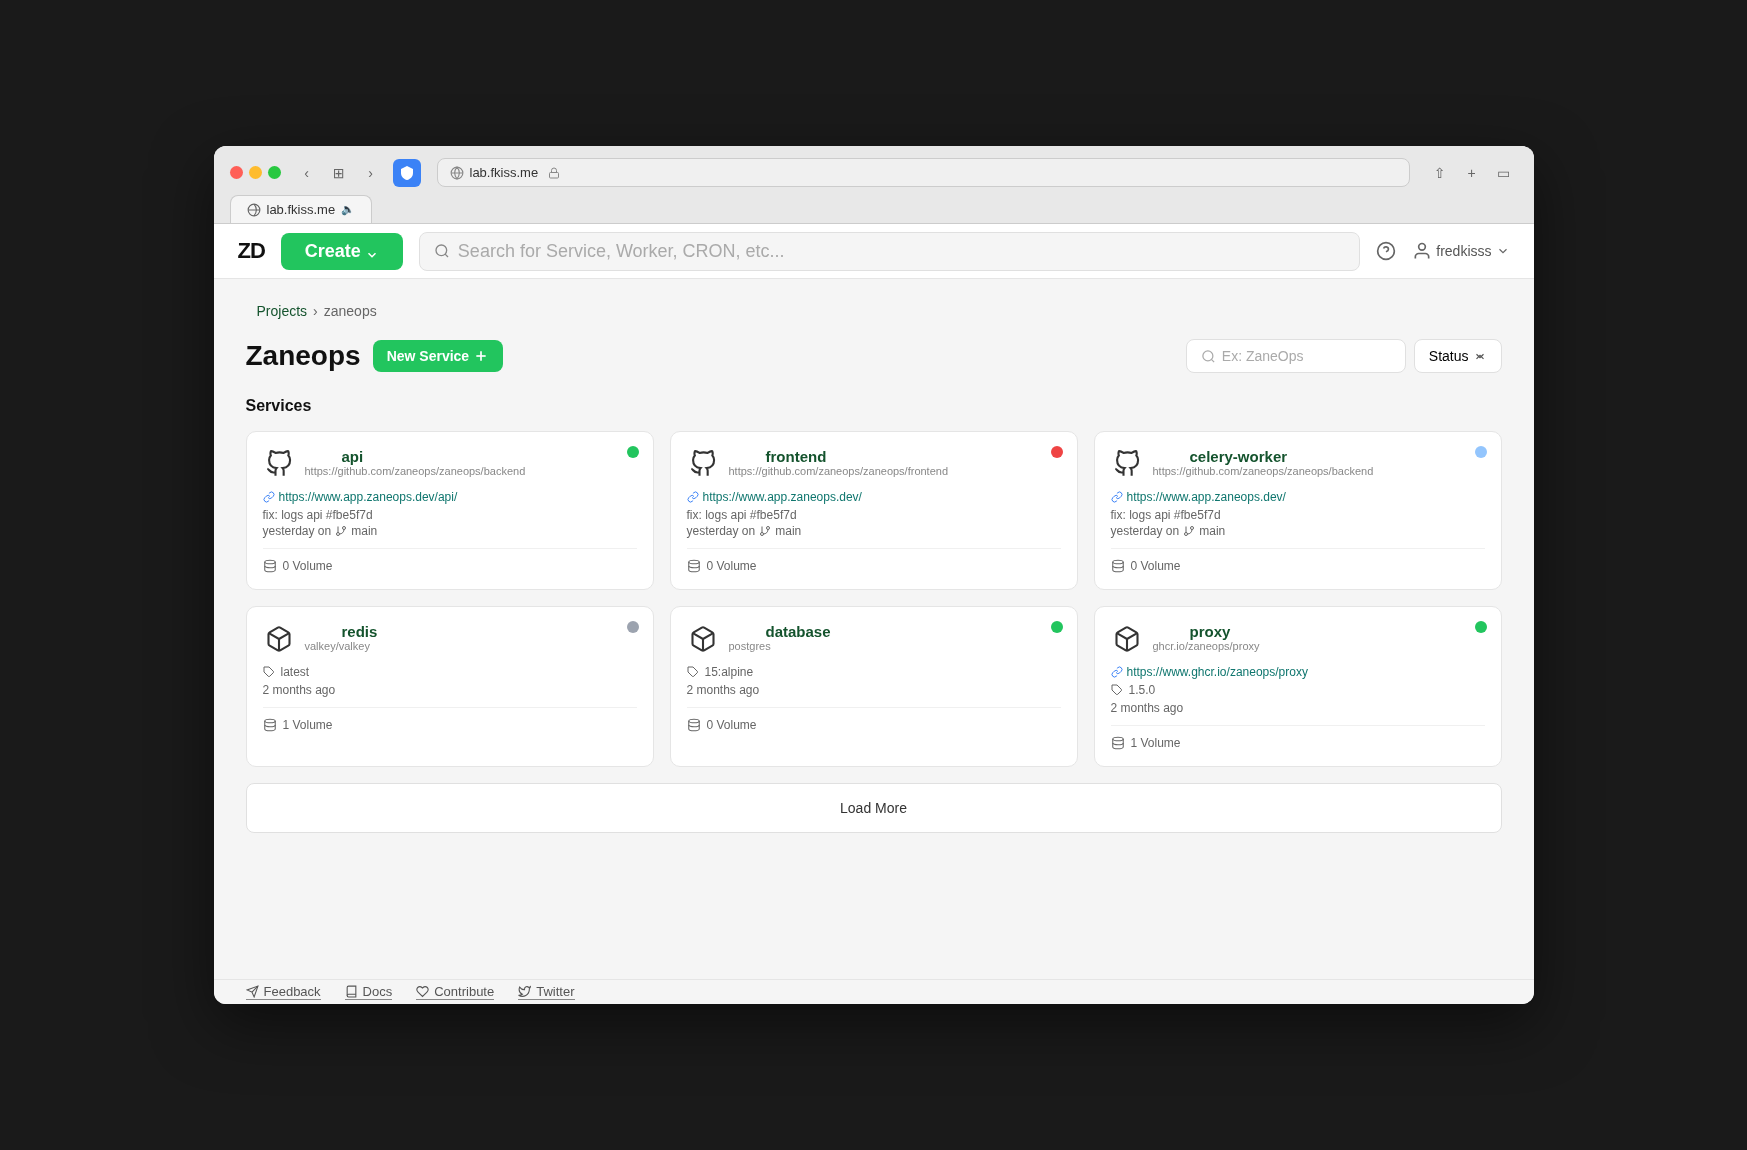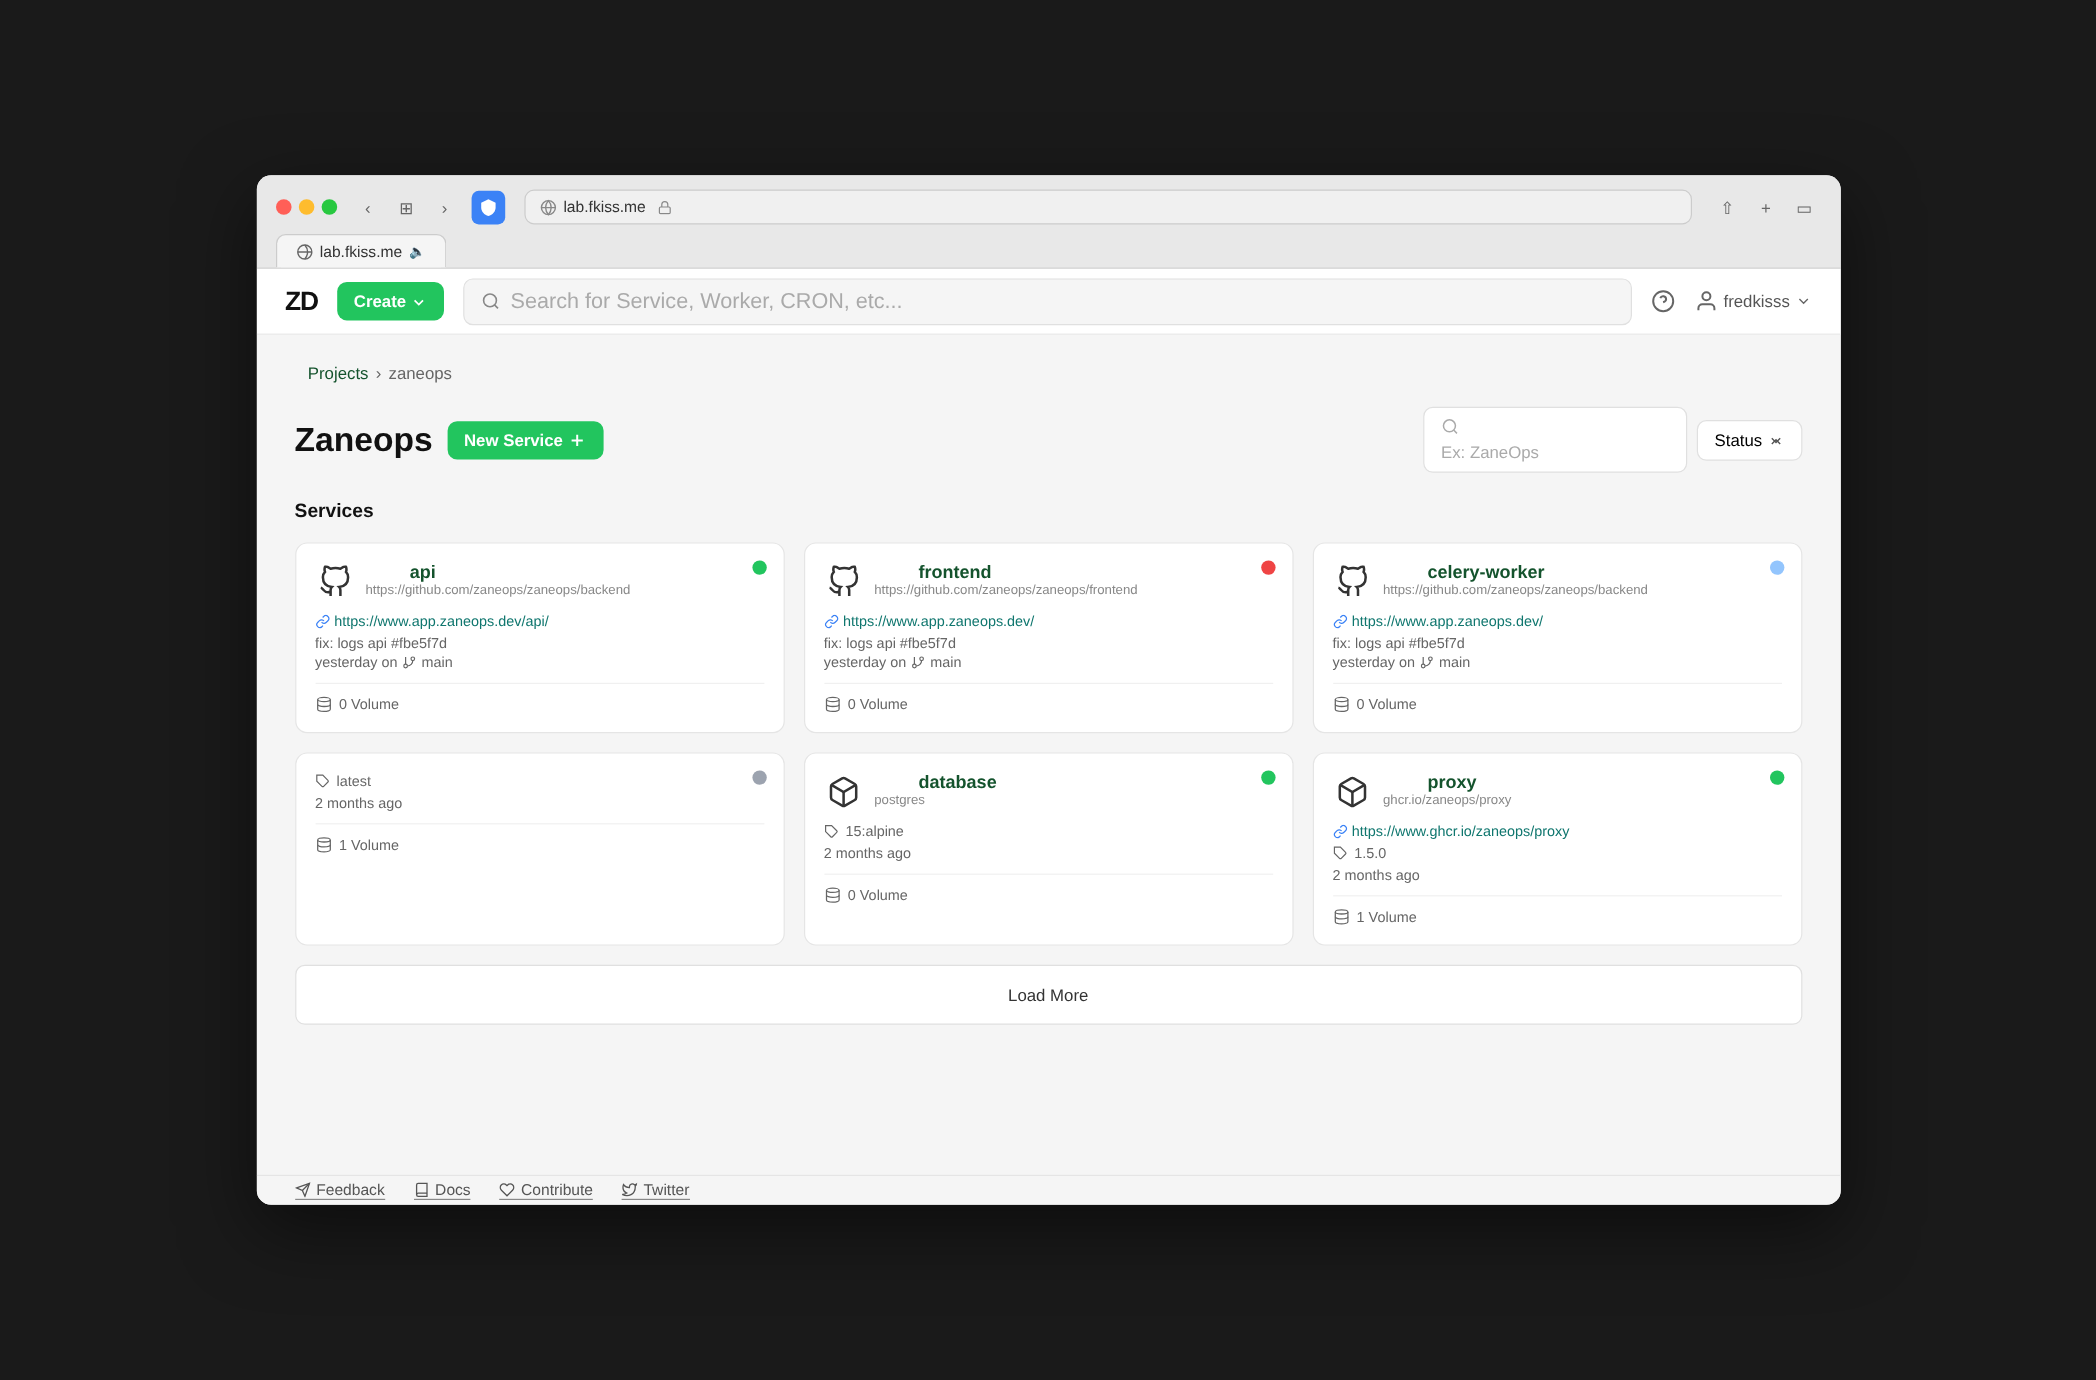--- a/index.html
+++ b/index.html
@@ -86,22 +86,22 @@
       font-size: 22px;
       font-weight: 800;
       color: #111;
       letter-spacing: -1px;
     }
     .create-btn {
       background: #22c55e;
       color: white;
       border: none;
       border-radius: 8px;
-      padding: 8px 14px;
-      font-size: 14px;
+      padding: 8px 24px;
+      font-size: 18px;
       font-weight: 600;
       cursor: pointer;
       display: flex;
       align-items: flex-end;
       gap: 4px;
     }
     .search-bar {
       flex: 1;
       background: #f5f5f5;
       border: 1px solid #e0e0e0;
@@ -174,23 +174,22 @@
     }
     .service-search {
       background: white;
       border: 1px solid #e0e0e0;
       border-radius: 8px;
       padding: 8px 14px;
       font-size: 14px;
       color: #888;
       width: 220px;
       display: flex;
-      align-items: flex-start;
+      align-items: center;
       gap: 6px;
-      flex-direction: column;
     }
     .status-btn {
       background: white;
       border: 1px solid #e0e0e0;
       border-radius: 8px;
       padding: 8px 14px;
       font-size: 14px;
       cursor: pointer;
       display: flex;
       align-items: center;
@@ -593,20 +592,33 @@
               <ellipse cx="12" cy="5" rx="9" ry="3"></ellipse>
               <path d="M21 12c0 1.66-4 3-9 3s-9-1.34-9-3"></path>
               <path d="M3 5v14c0 1.66 4 3 9 3s9-1.34 9-3V5"></path>
             </svg>
           0 Volume
         </div>
       </div>
 
       <div class="service-card">
         <div class="status-dot dot-gray"></div>
+        <div class="service-header">
+          <div class="service-icon">
+            <svg viewBox="0 0 24 24" fill="none" stroke="#333" stroke-width="1.8">
+              <path d="M21 16V8a2 2 0 0 0-1-1.73l-7-4a2 2 0 0 0-2 0l-7 4A2 2 0 0 0 3 8v8a2 2 0 0 0 1 1.73l7 4a2 2 0 0 0 2 0l7-4A2 2 0 0 0 21 16z"></path>
+              <polyline points="3.27 6.96 12 12.01 20.73 6.96"></polyline>
+              <line x1="12" y1="22.08" x2="12" y2="12"></line>
+            </svg>
+          </div>
+          <div class="service-name-block">
+            <div class="service-name">redis</div>
+            <div class="service-repo">valkey/valkey</div>
+          </div>
+        </div>
         <div class="tag-info">
           <svg width="12" height="12" viewBox="0 0 24 24" fill="none" stroke="#666" stroke-width="2">
               <path d="M20.59 13.41l-7.17 7.17a2 2 0 0 1-2.83 0L2 12V2h10l8.59 8.59a2 2 0 0 1 0 2.82z"></path>
               <line x1="7" y1="7" x2="7.01" y2="7"></line>
             </svg>
           latest
         </div>
         <div class="service-meta">2 months ago</div>
         <hr class="divider">
         <div class="volume-info">

